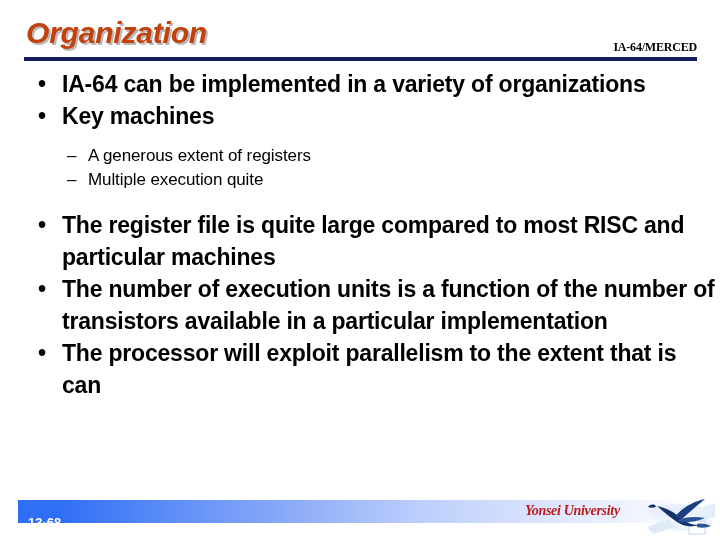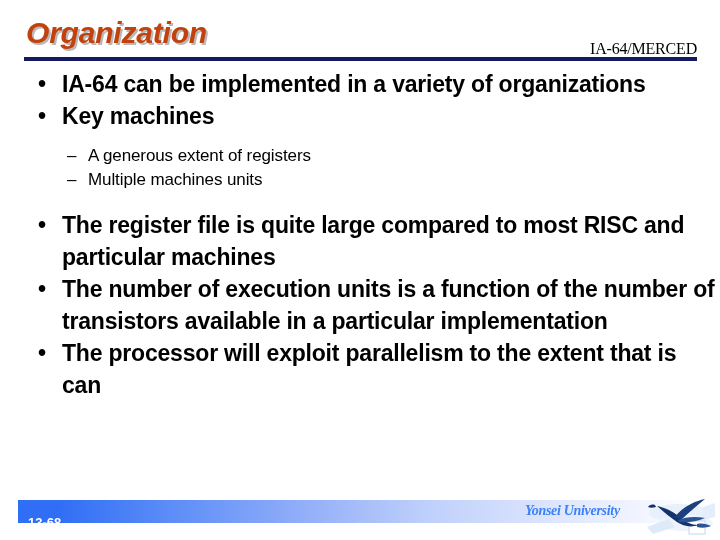--- a/index.html
+++ b/index.html
@@ -36,22 +36,22 @@
     text-shadow: 2px 2px 0 #b9b9b9;
     white-space: nowrap;
     line-height: 1.05;
   }
 
   .header-tag {
     position: absolute;
     right: 23px;
     top: 40px;
     font-family: "Liberation Serif", serif;
-    font-size: 16px;
-    font-weight: normal;
+    font-size: 12px;
+    font-weight: bold;
     color: #000000;
     letter-spacing: -0.2px;
     white-space: nowrap;
   }
 
   .header-rule {
     position: absolute;
     left: 24px;
     top: 57px;
     width: 673px;
@@ -139,21 +139,21 @@
   }
 
   .footer-org {
     position: absolute;
     left: 525px;
     top: 503px;
     font-family: "Liberation Serif", serif;
     font-size: 14px;
     font-weight: bold;
     font-style: italic;
-    color: #3b82f6;
+    color: #b91c1c;
     white-space: nowrap;
     letter-spacing: -0.3px;
   }
 
   .footer-logo {
     position: absolute;
     left: 645px;
     top: 497px;
     width: 72px;
     height: 42px;
@@ -183,21 +183,21 @@
       <span>Key machines</span>
     </div>
 
     <div class="bullet-l2 gap-before-sub">
       <span class="marker">–</span>
       <span>A generous extent of registers</span>
     </div>
 
     <div class="bullet-l2">
       <span class="marker">–</span>
-      <span>Multiple machines units</span>
+      <span>Multiple execution quite</span>
     </div>
 
     <div class="bullet-l1 gap-after-sub">
       <span class="marker">•</span>
       <span>The register file is quite large compared to most RISC and particular machines</span>
     </div>
 
     <div class="bullet-l1">
       <span class="marker">•</span>
       <span>The number of execution units is a function of the number of transistors available in a particular implementation</span>

